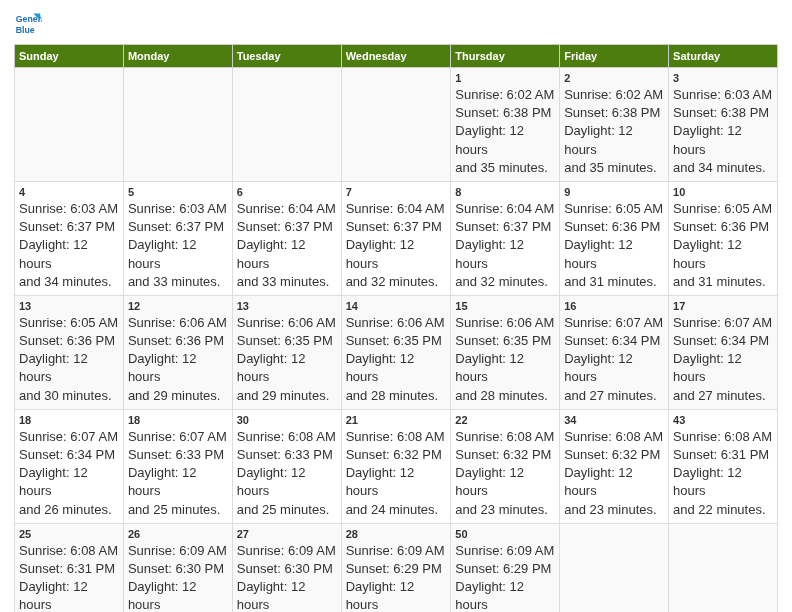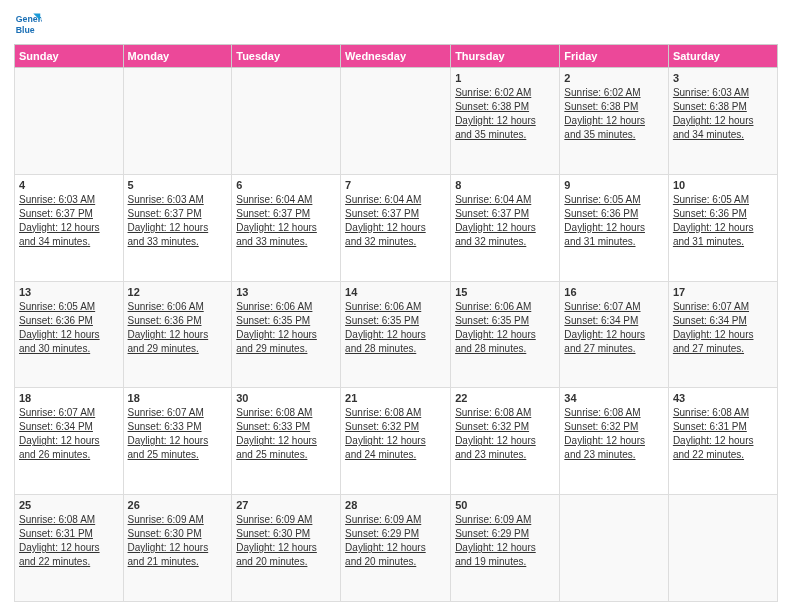--- a/index.html
+++ b/index.html
@@ -54,21 +54,21 @@
       font-size: 14px;
       color: #555;
     }
     table {
       width: 100%;
       border-collapse: collapse;
       flex: 1;
       font-size: 10px;
     }
     thead tr th {
-      background-color: #ec4899;
+      background-color: #4d7c0f;
       color: #fff;
       padding: 5px 4px;
       text-align: left;
       font-size: 11px;
       border: 1px solid #ccc;
     }
     tbody tr td {
       border: 1px solid #ddd;
       padding: 4px 4px;
       vertical-align: top;
@@ -81,24 +81,23 @@
     tbody tr:nth-child(odd) td {
       background: #f9f9f9;
     }
     .day-num {
       font-weight: bold;
       font-size: 11px;
       margin-bottom: 2px;
       display: block;
     }
     .day-info {
-      font-size: 10px;
+      font-size: 13px;
       line-height: 1.4;
       color: #333;
-      text-decoration: underline;
     }
     td.empty {
       background: #f5f5f5;
     }
   </style>
 </head>
 <body>
 
 <div class="page">
   <div class="header">

